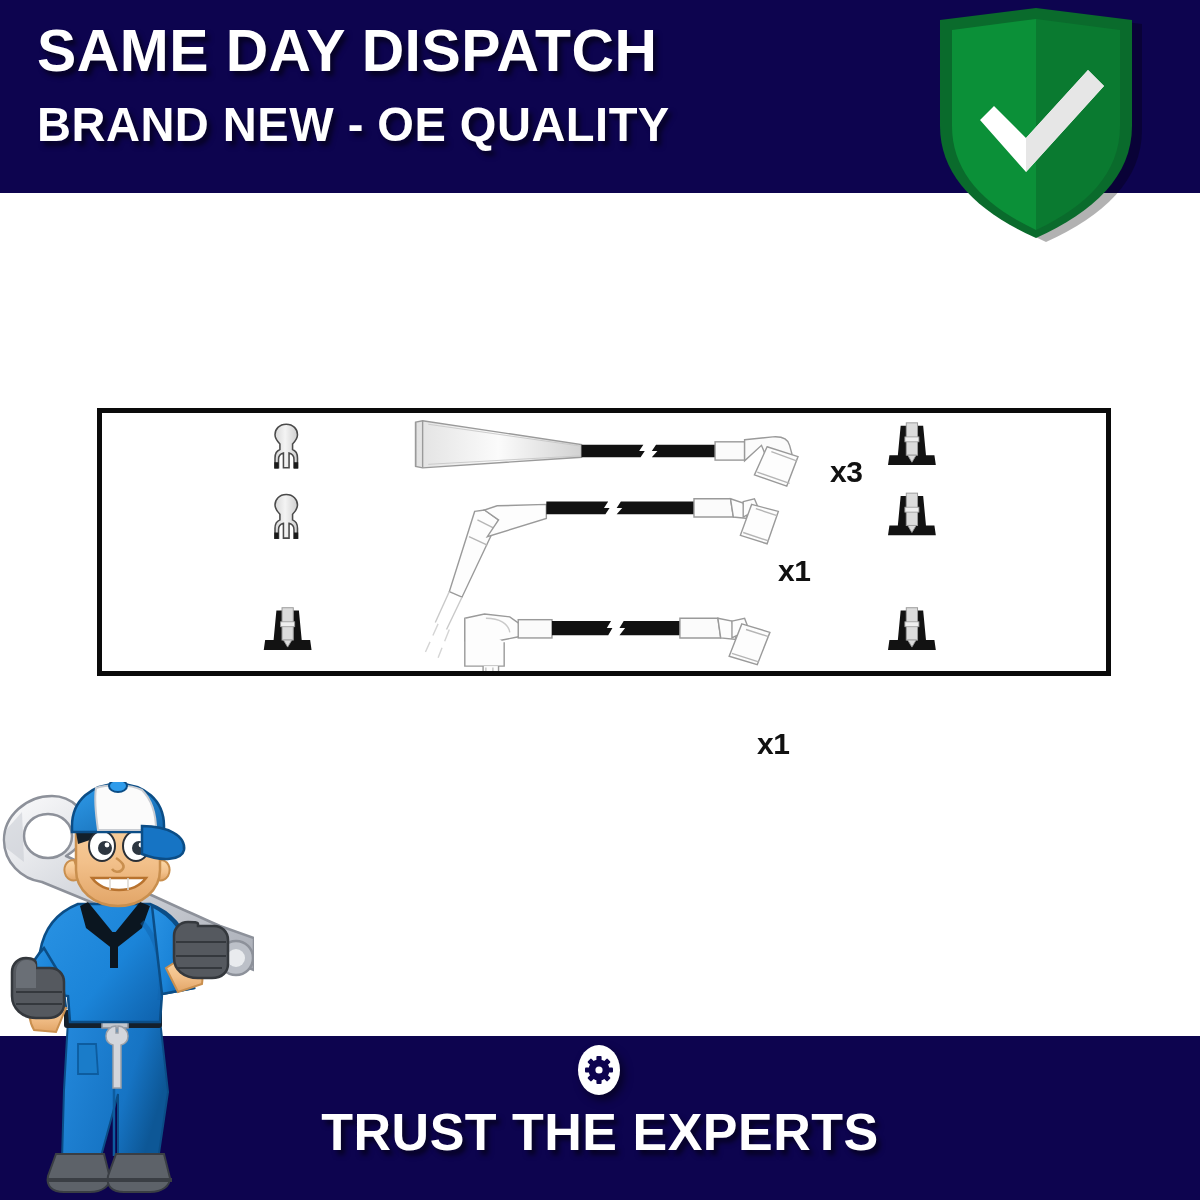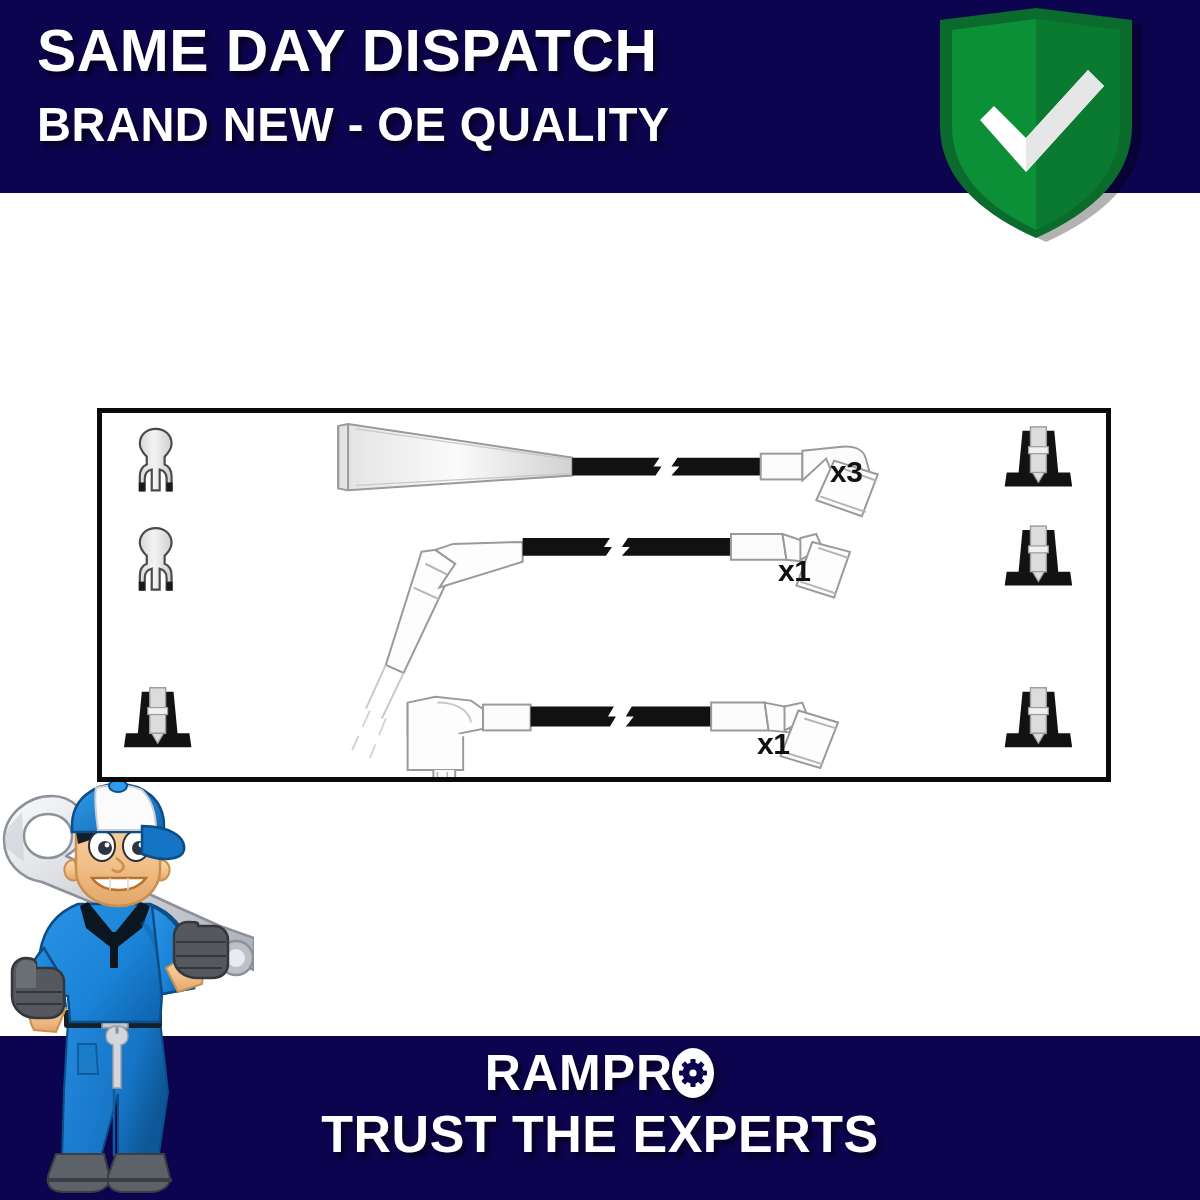--- a/index.html
+++ b/index.html
@@ -52,21 +52,21 @@
     left:928px; top:8px;
     width:222px; height:240px;
     z-index:5;
   }
   .shield-badge svg { display:block; width:100%; height:100%; }
 
   
   .diagram-box {
     position:absolute;
     left:97px; top:408px;
-    width:1014px; height:374px;
+    width:1014px; height:268px;
     border:5px solid #0a0a0a;
     background:#ffffff;
     z-index:1;
   }
   .diagram-inner { position:relative; width:100%; height:100%; }
   .diagram-inner svg { position:absolute; left:0; top:0; width:100%; height:100%; }
 
   .qty-label {
     position:absolute;
     font-family:"Liberation Sans", sans-serif;
@@ -402,21 +402,20 @@
       <path d="M104 6 C116 2 138 2 150 8 C160 18 164 32 164 48 L106 48 C104 34 102 18 104 6 Z" fill="#fbfbfb" stroke="#c8ccd2" stroke-width="2"></path>
       <ellipse cx="126" cy="4" rx="9" ry="6" fill="#2f9ceb" stroke="#0b4d86" stroke-width="2"></ellipse>
 
       <path d="M150 44 C176 44 194 54 192 68 C190 78 170 80 150 72 Z" fill="#1674c4" stroke="#0b4d86" stroke-width="2.5"></path>
     </g>
   </svg>
 </div>
 
 <div class="footer-text-wrap">
   <div class="brand-line">
-    <span>RAMPR</span>
       <span class="brand-gear">
         <svg viewBox="0 0 44 52" xmlns="http://www.w3.org/2000/svg">
           <ellipse cx="22" cy="26" rx="21" ry="25" fill="#ffffff"></ellipse>
           <g transform="translate(22,26)">
             <g fill="#0d044f">
               <circle r="10.5"></circle>
               <g>
                 <rect x="-2.6" y="-14" width="5.2" height="6" rx="1"></rect>
                 <g transform="rotate(45)">
                   <rect x="-2.6" y="-14" width="5.2" height="6" rx="1"></rect>

